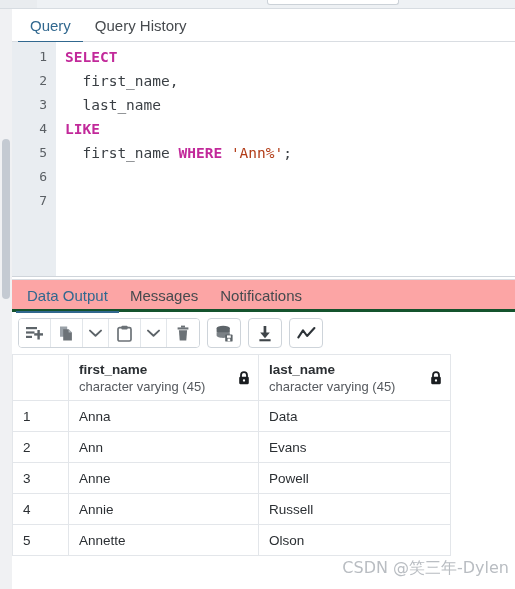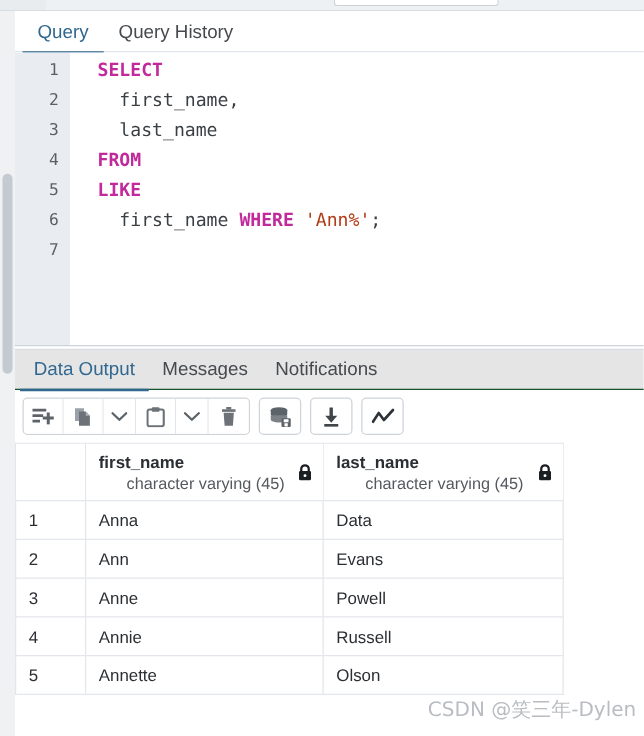--- a/index.html
+++ b/index.html
@@ -117,21 +117,21 @@
     background: #ffffff;
     padding-top: 3px;
   }
   .code-line {
     height: 24px;
     line-height: 24px;
     font-family: "DejaVu Sans Mono", monospace;
     font-size: 14.5px;
     white-space: pre;
     color: #333333;
-    padding-left: 22px;
+    padding-left: 9px;
   }
   .gutter-num {
     height: 24px;
     line-height: 24px;
     font-family: "DejaVu Sans Mono", monospace;
     font-size: 13px;
     color: #5b6065;
     text-align: right;
     padding-right: 9px;
   }
@@ -144,22 +144,22 @@
   .splitter {
     height: 3px;
     background: #ffffff;
     border-bottom: 1px solid #d9dde2;
   }
 
   
   .out-tabbar {
     position: relative;
     height: 32px;
-    background: #e5e5e5;
-    border-bottom: 1px solid #14532d;
+    background: #fca5a5;
+    border-bottom: 3px solid #14532d;
     padding-left: 4px;
   }
   .out-tab {
     display: inline-block;
     font-size: 15px;
     color: #464a4e;
     line-height: 32px;
     padding: 0 11px;
     height: 32px;
     cursor: pointer;
@@ -250,21 +250,20 @@
   .col-name {
     font-size: 13.5px;
     color: #2b2f33;
     font-weight: bold;
     line-height: 17px;
   }
   .col-type {
     font-size: 13px;
     color: #55595e;
     line-height: 17px;
-    text-align: center;
   }
   .lock {
     position: absolute;
     right: 8px;
     top: 16px;
   }
   table.grid tbody td {
     height: 31px;
     padding: 0 10px;
     font-size: 13.5px;
@@ -318,21 +317,20 @@
           <div class="gutter-num">4</div>
           <div class="gutter-num">5</div>
           <div class="gutter-num">6</div>
           <div class="gutter-num">7</div>
         </div>
       </div>
       <div class="code-area">
         <div class="code-line"><span class="kw">SELECT</span></div>
         <div class="code-line"><span class="pl">  first_name,</span></div>
         <div class="code-line"><span class="pl">  last_name</span></div>
-        <div class="code-line"><span class="kw">FROM</span></div>
         <div class="code-line"><span class="kw">LIKE</span></div>
         <div class="code-line"><span class="pl">  first_name </span><span class="kw">WHERE</span><span class="pl"> </span><span class="str">'Ann%'</span><span class="pl">;</span></div>
       </div>
     </div>
 
     <div class="splitter"></div>
 
     <div class="out-tabbar">
       <span class="out-tab active">Data Output</span><span class="out-tab">Messages</span><span class="out-tab">Notifications</span>
     </div>

